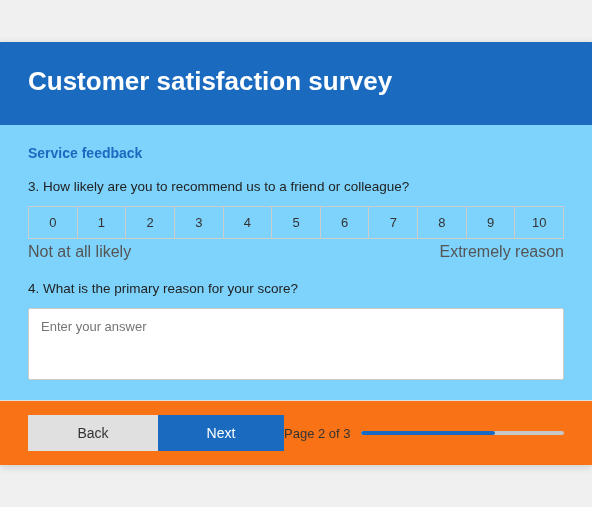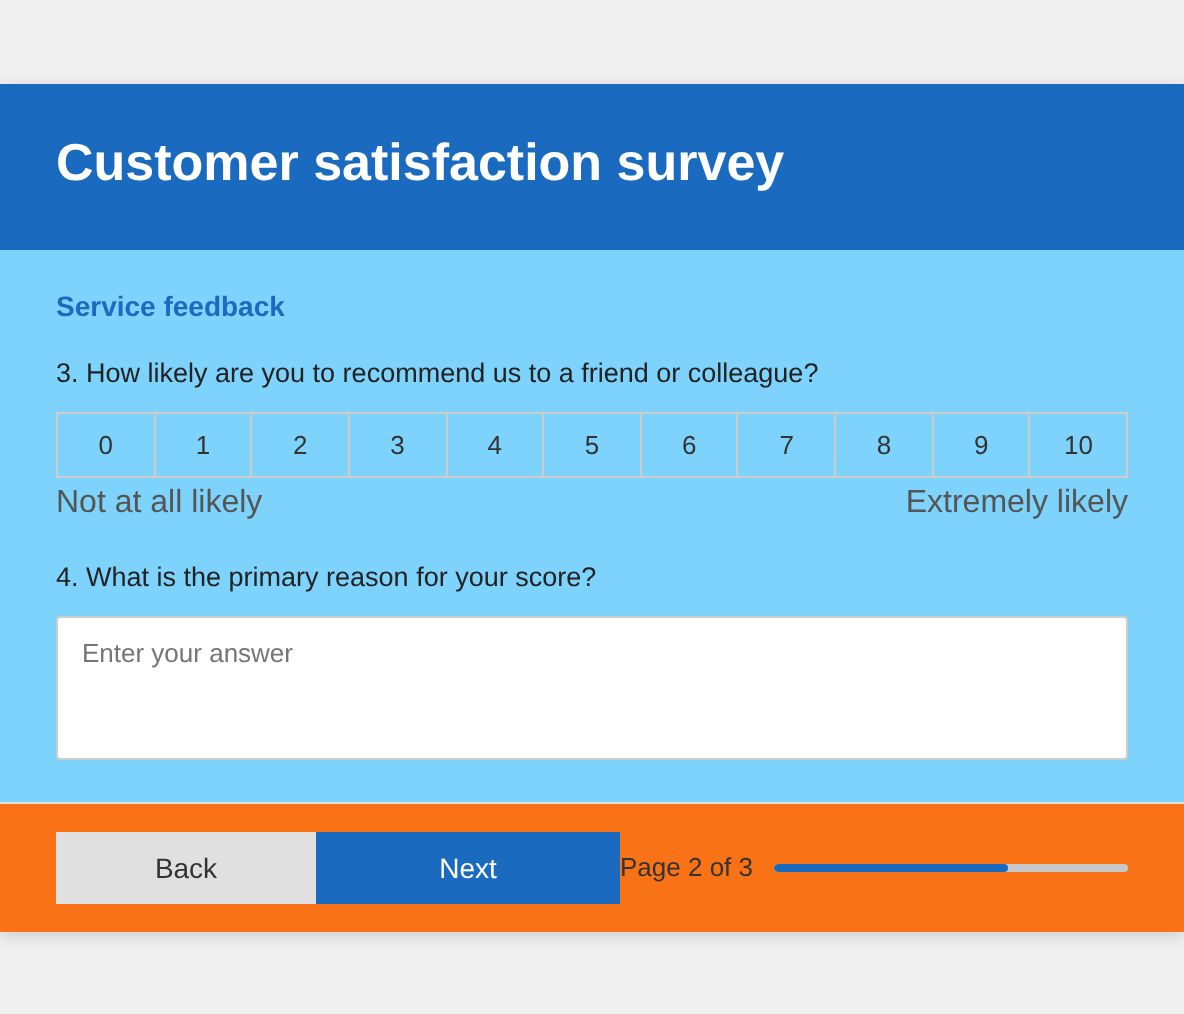--- a/index.html
+++ b/index.html
@@ -91,21 +91,21 @@
       width: 130px;
       padding: 10px 0;
       background: #e0e0e0;
       color: #333;
       border: none;
       font-size: 14px;
       cursor: pointer;
       font-family: inherit;
     }
     .btn-next {
-      width: 152px;
+      width: 126px;
       padding: 10px 0;
       background: #1a6bbf;
       color: #fff;
       border: none;
       font-size: 14px;
       cursor: pointer;
       font-family: inherit;
       text-align: center;
     }
     .pagination {
@@ -155,21 +155,21 @@
       <div class="rating-cell">4</div>
       <div class="rating-cell">5</div>
       <div class="rating-cell">6</div>
       <div class="rating-cell">7</div>
       <div class="rating-cell">8</div>
       <div class="rating-cell">9</div>
       <div class="rating-cell">10</div>
     </div>
     <div class="rating-labels">
       <span>Not at all likely</span>
-      <span>Extremely likely</span>
+      <span>Extremely reason</span>
     </div>
 
     
     <div class="question question-4">4. What is the primary reason for your score?</div>
     <textarea class="answer-textarea" placeholder="Enter your answer" style=""></textarea>
   </div>
 
   <div class="survey-footer">
     <button class="btn-back">Back</button>
     <button class="btn-next">Next</button>

